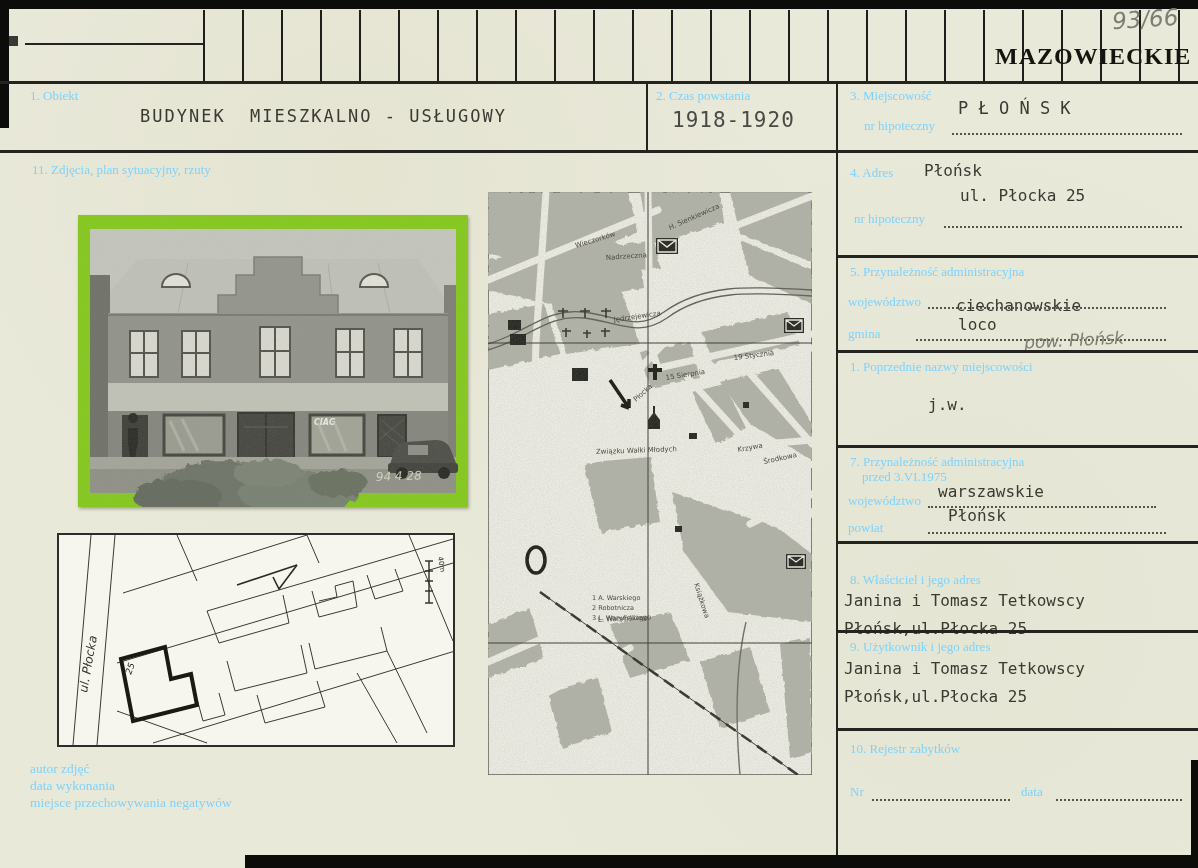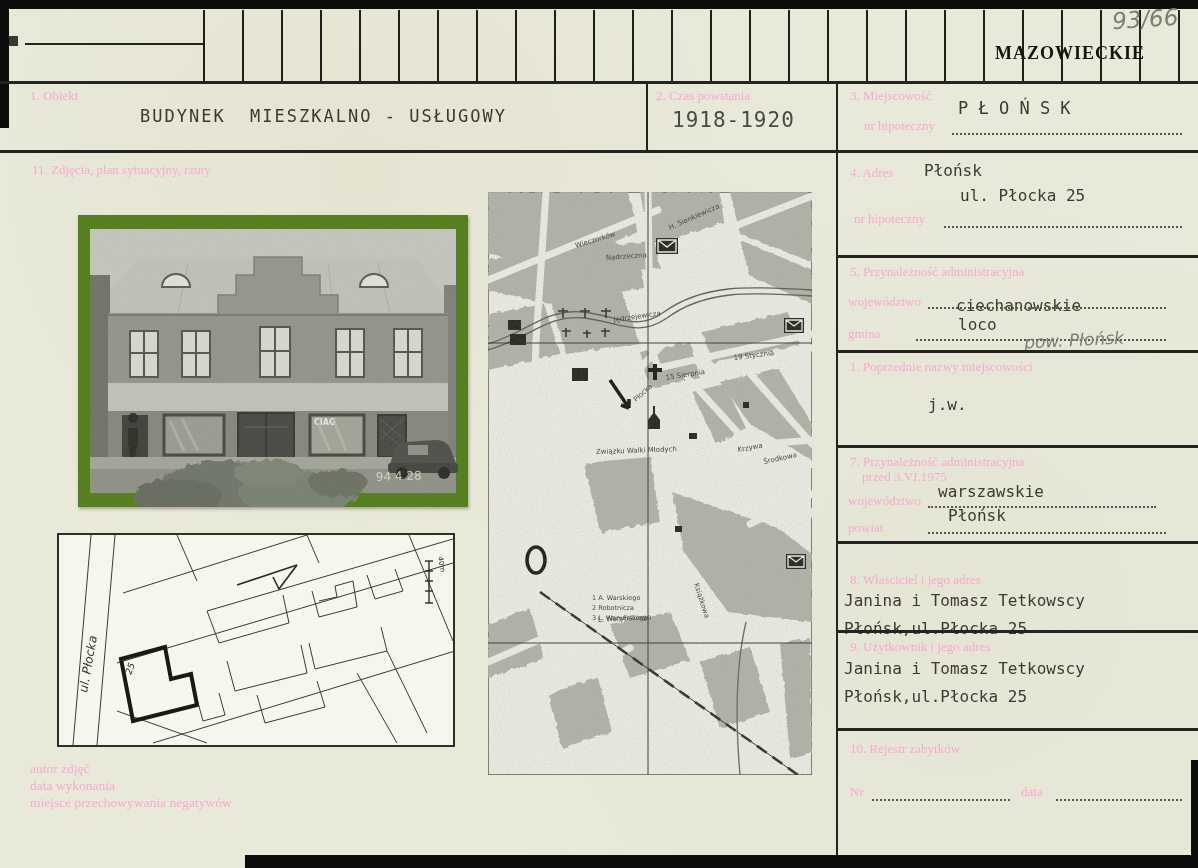--- a/index.html
+++ b/index.html
@@ -6,25 +6,25 @@
   #stage{position:relative;width:1198px;height:868px;overflow:hidden;background:#0a0a08;
          font-family:"Liberation Serif", serif;color:#23231f;}
   .paper{position:absolute;left:0;top:0;width:1198px;height:868px;background:#e9e9da;
          background-image:radial-gradient(circle at 30% 20%, rgba(210,205,170,.18), transparent 40%),
                           radial-gradient(circle at 80% 70%, rgba(200,200,170,.12), transparent 45%);}
   .blackbar{position:absolute;background:#0c0c0a;}
   .hline{position:absolute;background:#23231f;height:2px;}
   .vline{position:absolute;background:#23231f;width:2px;}
   .tickstrip{position:absolute;left:203px;top:10px;width:995px;height:71px;
              background:repeating-linear-gradient(to right,#1e1e1a 0 2px,transparent 2px 39px);}
-  .lbl{position:absolute;font-family:"Liberation Serif",serif;font-size:13px;color:#f9a8d4;white-space:pre;}
+  .lbl{position:absolute;font-family:"Liberation Serif",serif;font-size:13px;color:#7dd3fc;white-space:pre;}
   .typed{position:absolute;font-family:"DejaVu Sans Mono",monospace;font-size:16px;color:#3a3a33;white-space:pre;}
   .pencil{position:absolute;font-family:"DejaVu Sans",sans-serif;font-style:italic;color:#7d7d72;white-space:pre;}
   .dot{position:absolute;border-bottom:2px dotted #55554c;height:1px;}
-  .stamp{position:absolute;font-family:"Liberation Serif",serif;font-weight:bold;font-size:18px;
+  .stamp{position:absolute;font-family:"Liberation Serif",serif;font-weight:bold;font-size:24px;
          letter-spacing:1px;color:#15150f;}
   .field{position:absolute;}
   svg text{font-family:"DejaVu Sans",sans-serif;}
 </style>
 </head>
 <body>
 
 <div id="stage">
   <div class="paper"></div>
 
@@ -118,21 +118,21 @@
   <div class="field" style="left:836px;top:731px;width:362px;height:124px;">
     <div class="lbl" style="left:14px;top:10px;">10. Rejestr zabytków</div>
     <div class="lbl" style="left:14px;top:53px;">Nr</div>
     <div class="dot" style="left:36px;top:67px;width:138px;"></div>
     <div class="lbl" style="left:185px;top:53px;">data</div>
     <div class="dot" style="left:220px;top:67px;width:126px;"></div>
   </div>
 
   <div class="lbl" style="left:32px;top:162px;">11. Zdjęcia, plan sytuacyjny, rzuty</div>
 
-  <div style="position:absolute;left:78px;top:215px;width:390px;height:292px;background:#4d7c0f;box-shadow:1px 2px 3px rgba(40,40,30,.35);">
+  <div style="position:absolute;left:78px;top:215px;width:390px;height:292px;background:#84cc16;box-shadow:1px 2px 3px rgba(40,40,30,.35);font-style:italic;">
     <svg width="390" height="292" viewBox="0 0 390 292">
       <defs>
         <filter id="grainP">
             <feTurbulence type="fractalNoise" baseFrequency="0.9" numOctaves="2"></feTurbulence>
           <feColorMatrix type="matrix" values="0 0 0 0 0.35 0 0 0 0 0.35 0 0 0 0 0.33 0 0 0 0.22 0"></feColorMatrix>
           </filter>
         <filter id="blobby">
             <feTurbulence type="fractalNoise" baseFrequency="0.12" numOctaves="2" result="t"></feTurbulence>
           <feDisplacementMap in="SourceGraphic" in2="t" scale="9"></feDisplacementMap>
           </filter>

